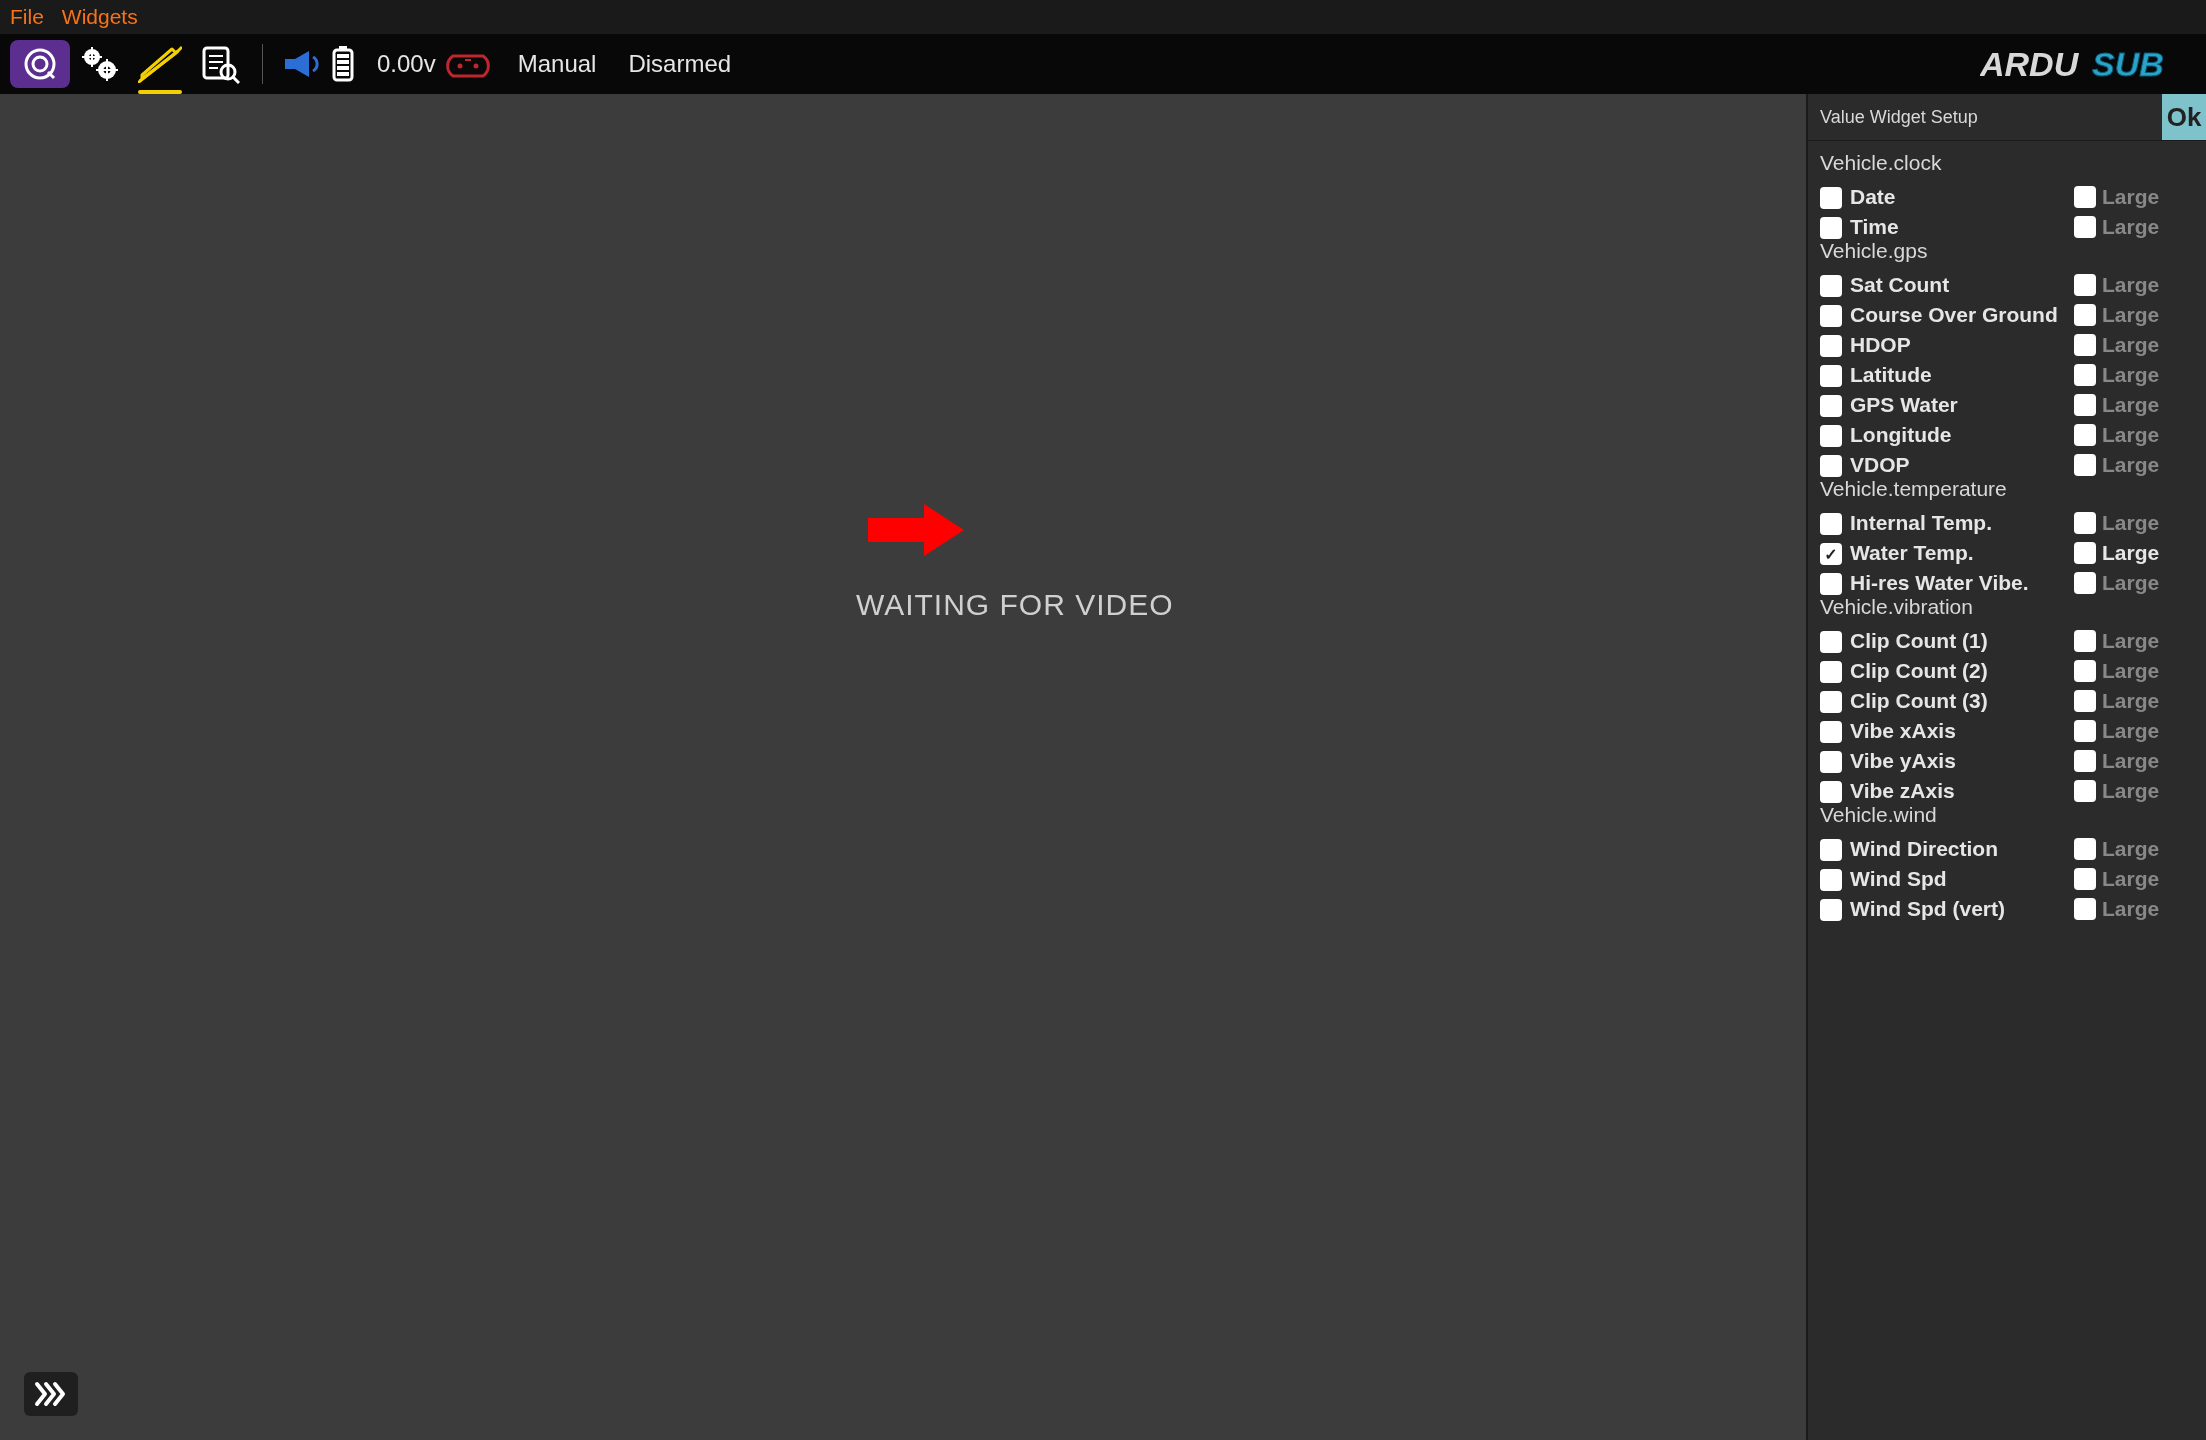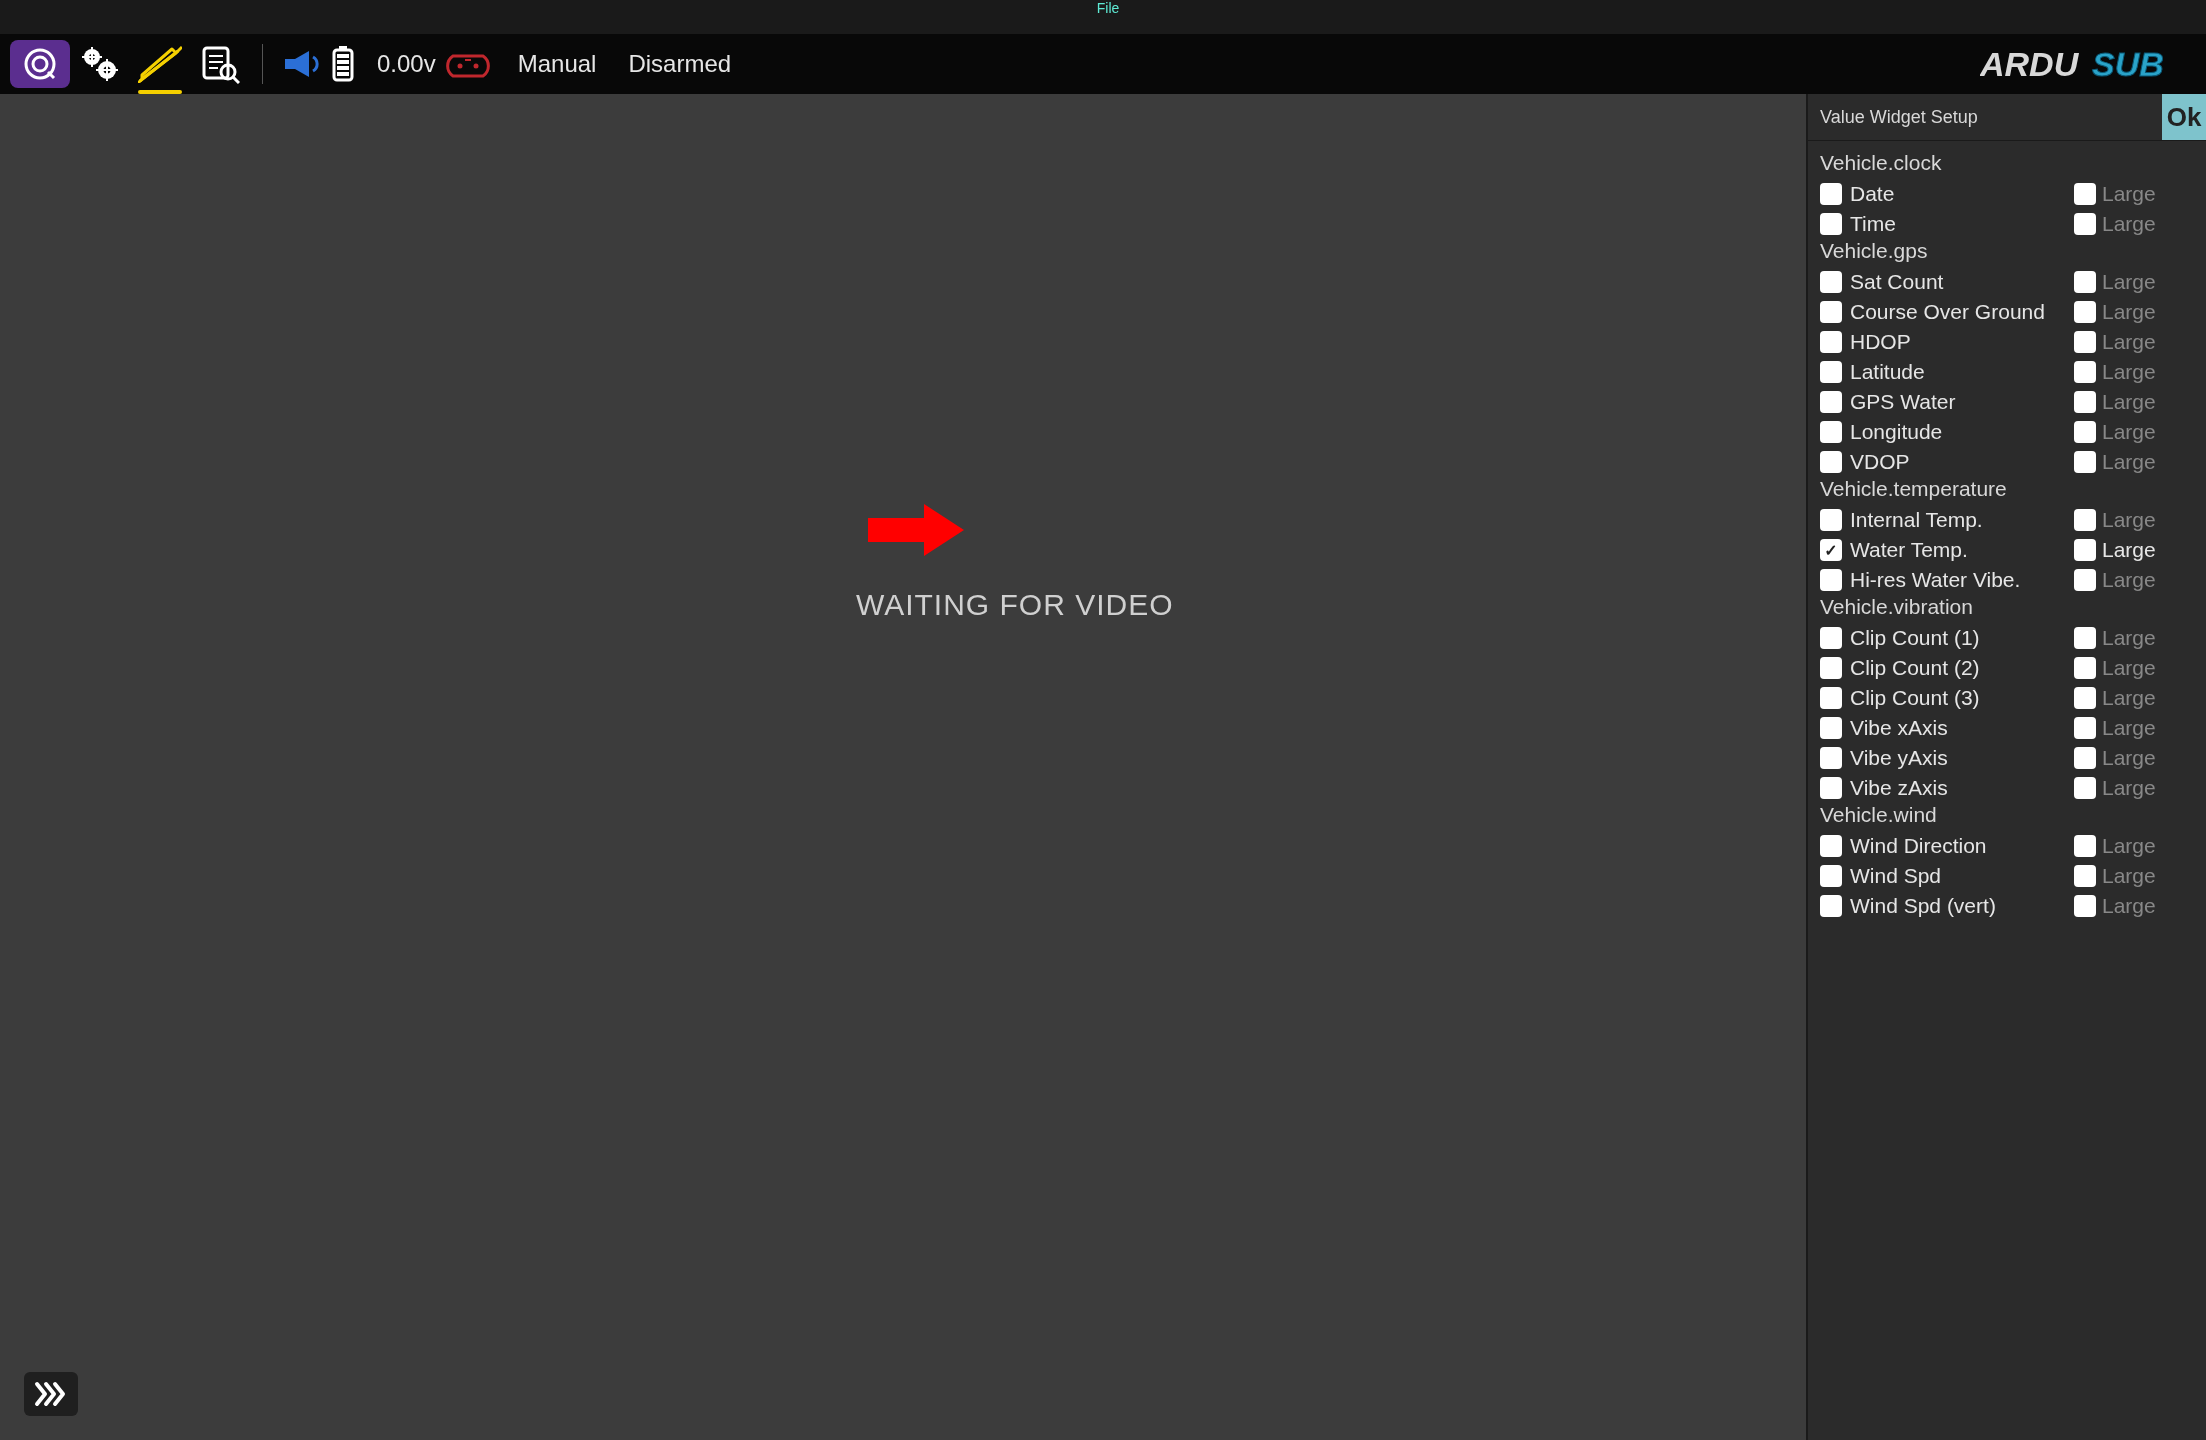--- a/index.html
+++ b/index.html
@@ -1,16 +1,16 @@
 <!DOCTYPE html>
 <html><head>
 <meta charset="utf-8">
 <style>
   html,body{margin:0;padding:0;width:100%;height:100%;background:#3c3c3c;font-family:Verdana,Geneva,sans-serif;color:#e6e6e6;overflow:hidden;}
-  .menubar{background:#1a1a1a;color:#5eead4;font-size:14px;display:flex;align-items:center;height:34px;padding-left:10px;gap:18px;flex-direction:column;}
+  .menubar{background:#1a1a1a;color:#f97316;font-size:21px;display:flex;align-items:center;height:34px;padding-left:10px;gap:18px;}
   .menubar span{cursor:default;}
   .toolbar{background:#080808;height:60px;display:flex;align-items:center;padding:0 10px;gap:0;position:relative;}
   .tbtn{width:60px;height:48px;display:flex;align-items:center;justify-content:center;}
   .tbtn.active{background:#5b2e8f;border-radius:8px;}
   .tbtn.underline{position:relative;}
   .tbtn.underline::after{content:"";position:absolute;left:8px;right:8px;bottom:-6px;height:4px;background:#f5d000;border-radius:2px;}
   .divider{width:1px;height:40px;background:#555;margin:0 12px;}
   .status-text{font-size:24px;color:#e6e6e6;margin-left:14px;}
   .status-group{display:flex;align-items:center;gap:18px;margin-left:10px;}
   .brand{position:absolute;right:16px;top:6px;}
@@ -19,21 +19,21 @@
   .expand-btn{position:absolute;left:24px;bottom:24px;width:54px;height:44px;border-radius:6px;background:#1f1f1f;display:flex;align-items:center;justify-content:center;}
   .arrow{position:absolute;top:410px;left:868px;width:95px;height:50px;}
   .arrow .shaft{position:absolute;left:0;top:14px;width:58px;height:24px;background:#ff0000;}
   .arrow .head{position:absolute;left:56px;top:0;width:0;height:0;border-top:26px solid transparent;border-bottom:26px solid transparent;border-left:40px solid #ff0000;}
   .panel{position:absolute;right:0;top:0;bottom:0;width:398px;background:#2b2b2b;border-left:2px solid #1a1a1a;overflow:hidden;}
   .panel-header{display:flex;align-items:center;height:46px;border-bottom:1px solid #1a1a1a;}
   .panel-title{flex:1;padding-left:12px;font-size:18px;color:#d8d8d8;}
   .ok-btn{width:44px;height:46px;background:#7ec3cc;color:#222;font-size:26px;display:flex;align-items:center;justify-content:center;font-family:inherit;font-weight:bold;}
   .panel-body{padding:10px 12px;font-size:21px;}
   .group-title{color:#d8d8d8;margin-bottom:4px;}
-  .row{display:flex;align-items:center;height:30px;}
+  .row{display:flex;align-items:flex-end;height:30px;font-weight:bold;}
   .cb{width:22px;height:22px;border-radius:4px;background:#fff;margin-right:8px;flex-shrink:0;display:flex;align-items:center;justify-content:center;font-size:16px;color:#222;}
   .cb.checked::after{content:"✓";font-weight:bold;}
   .row .label{flex:1;color:#e6e6e6;white-space:nowrap;}
   .large-col{display:flex;align-items:center;width:120px;}
   .large-col .cb{margin-right:6px;}
   .large-col .lg{color:#888;}
   .large-col .lg.on{color:#e6e6e6;}
   svg{display:block;}
 </style>
 </head>

